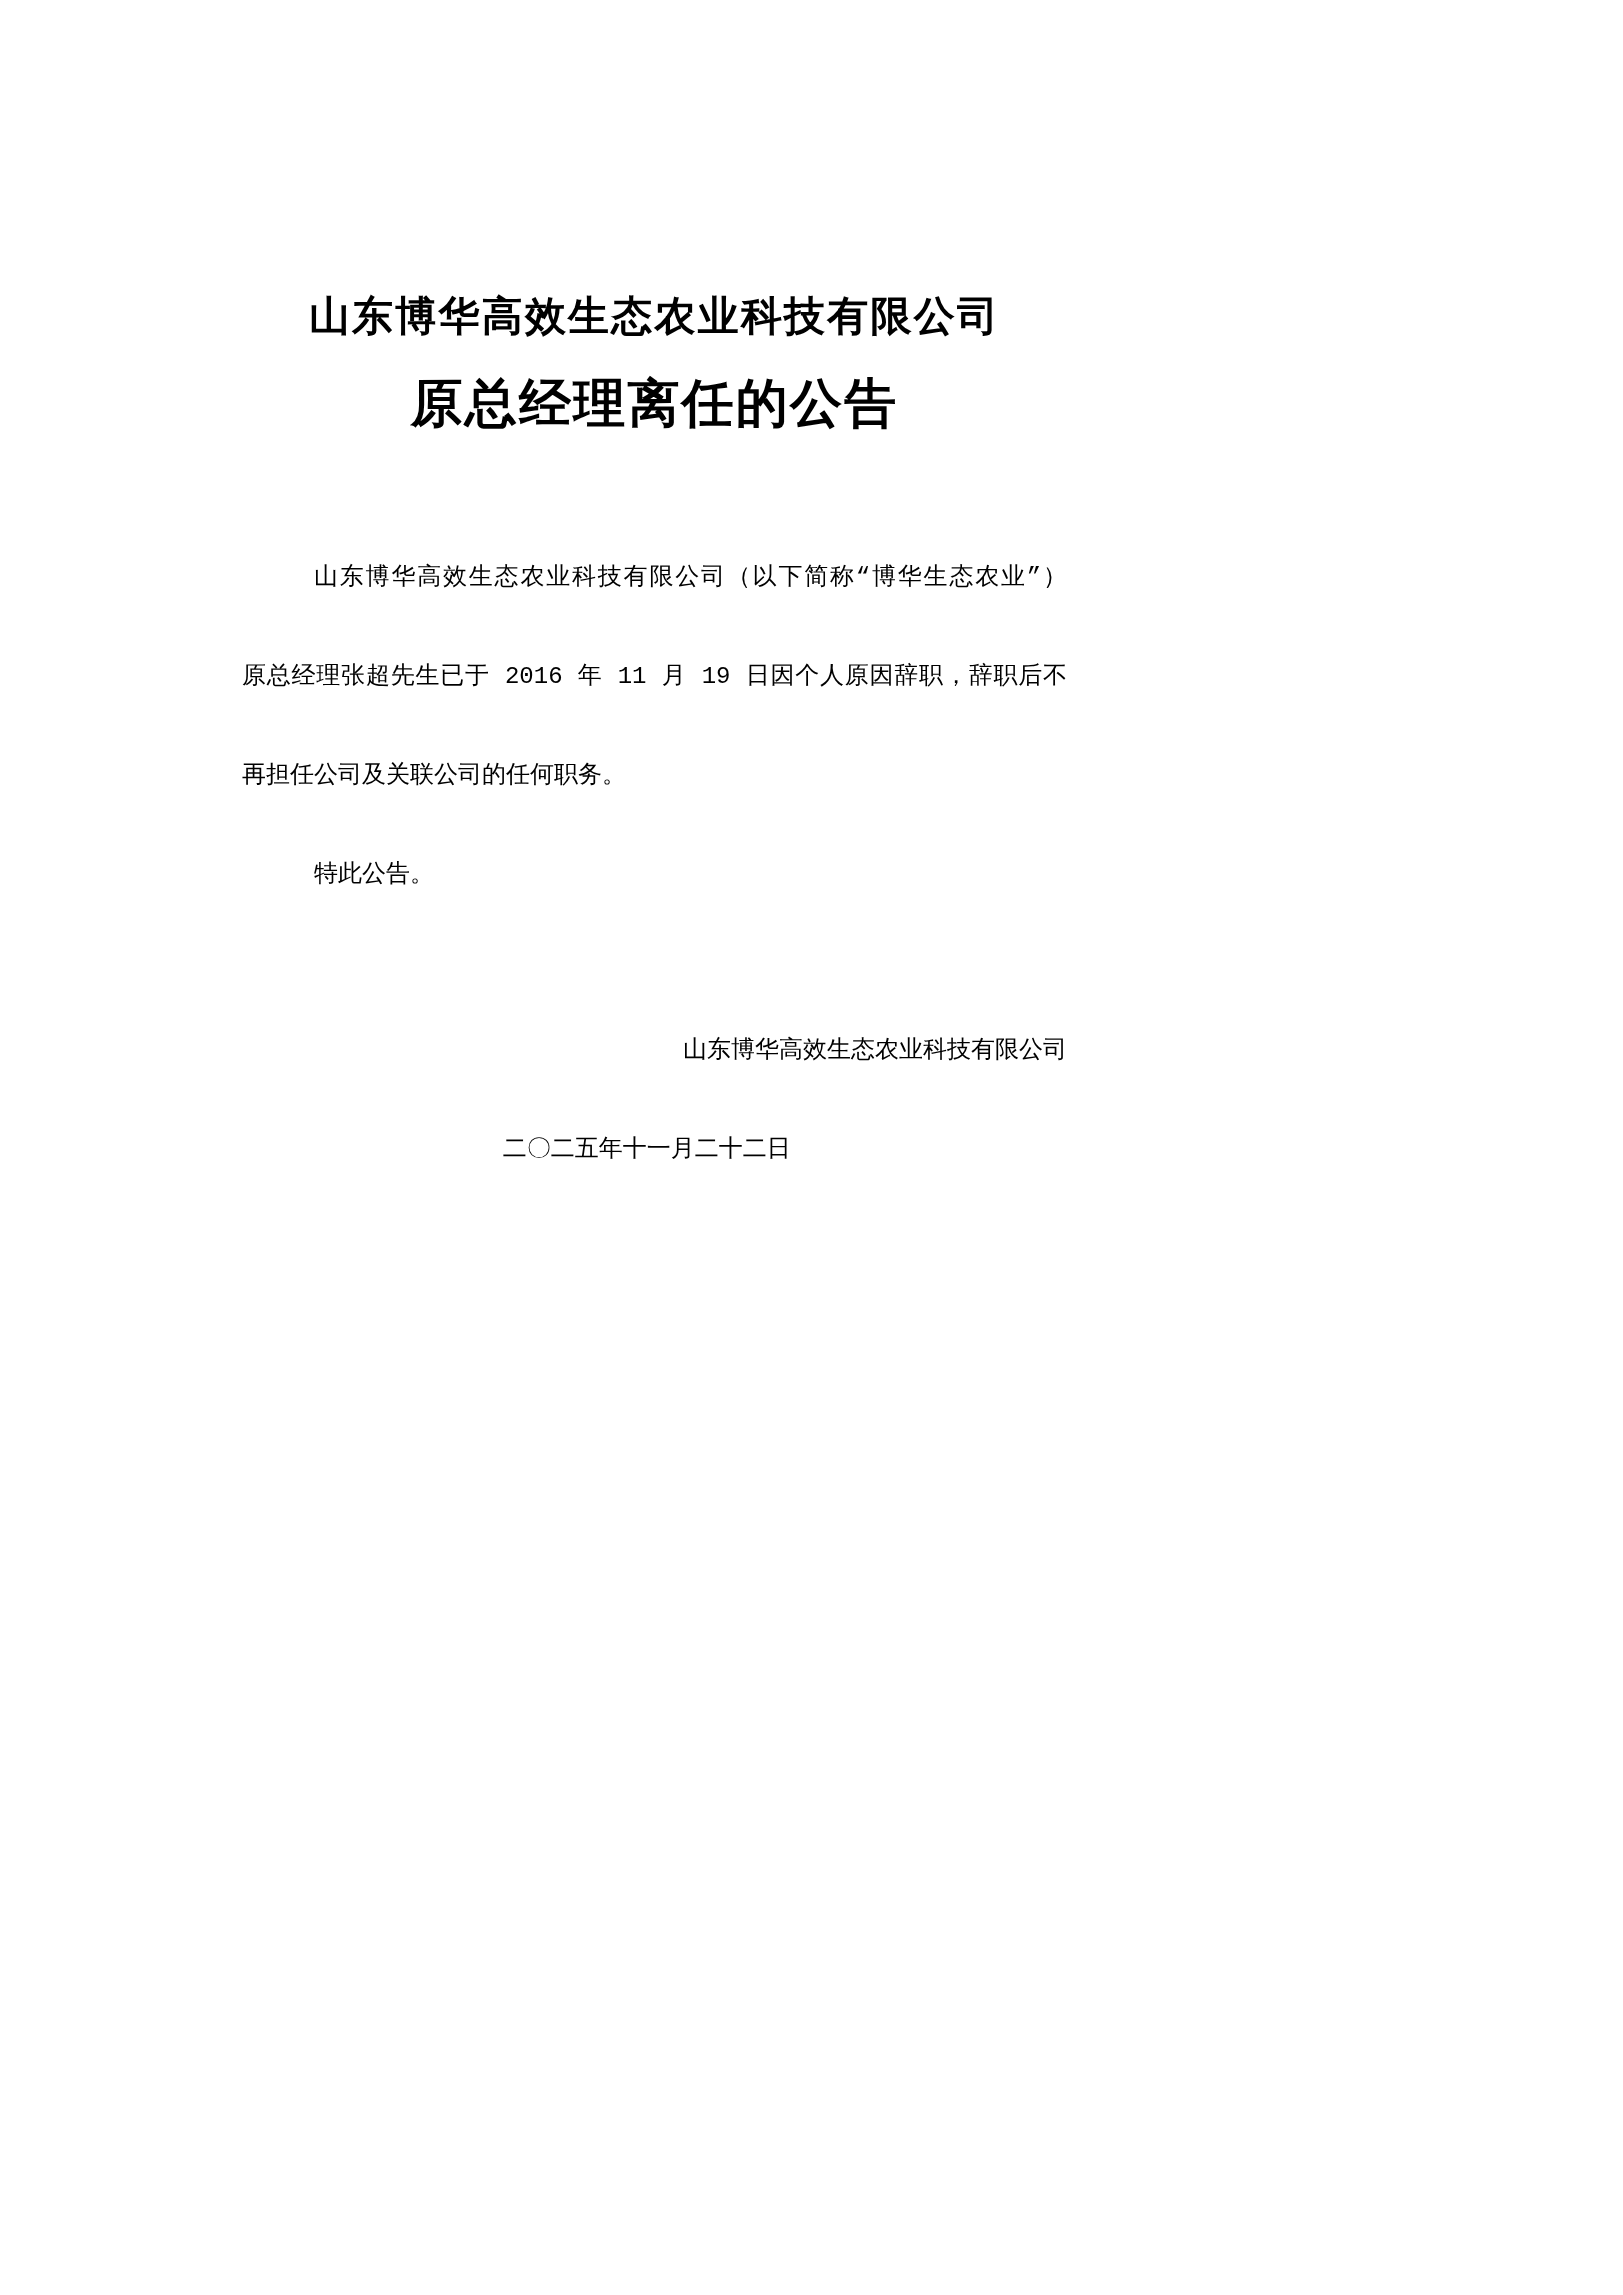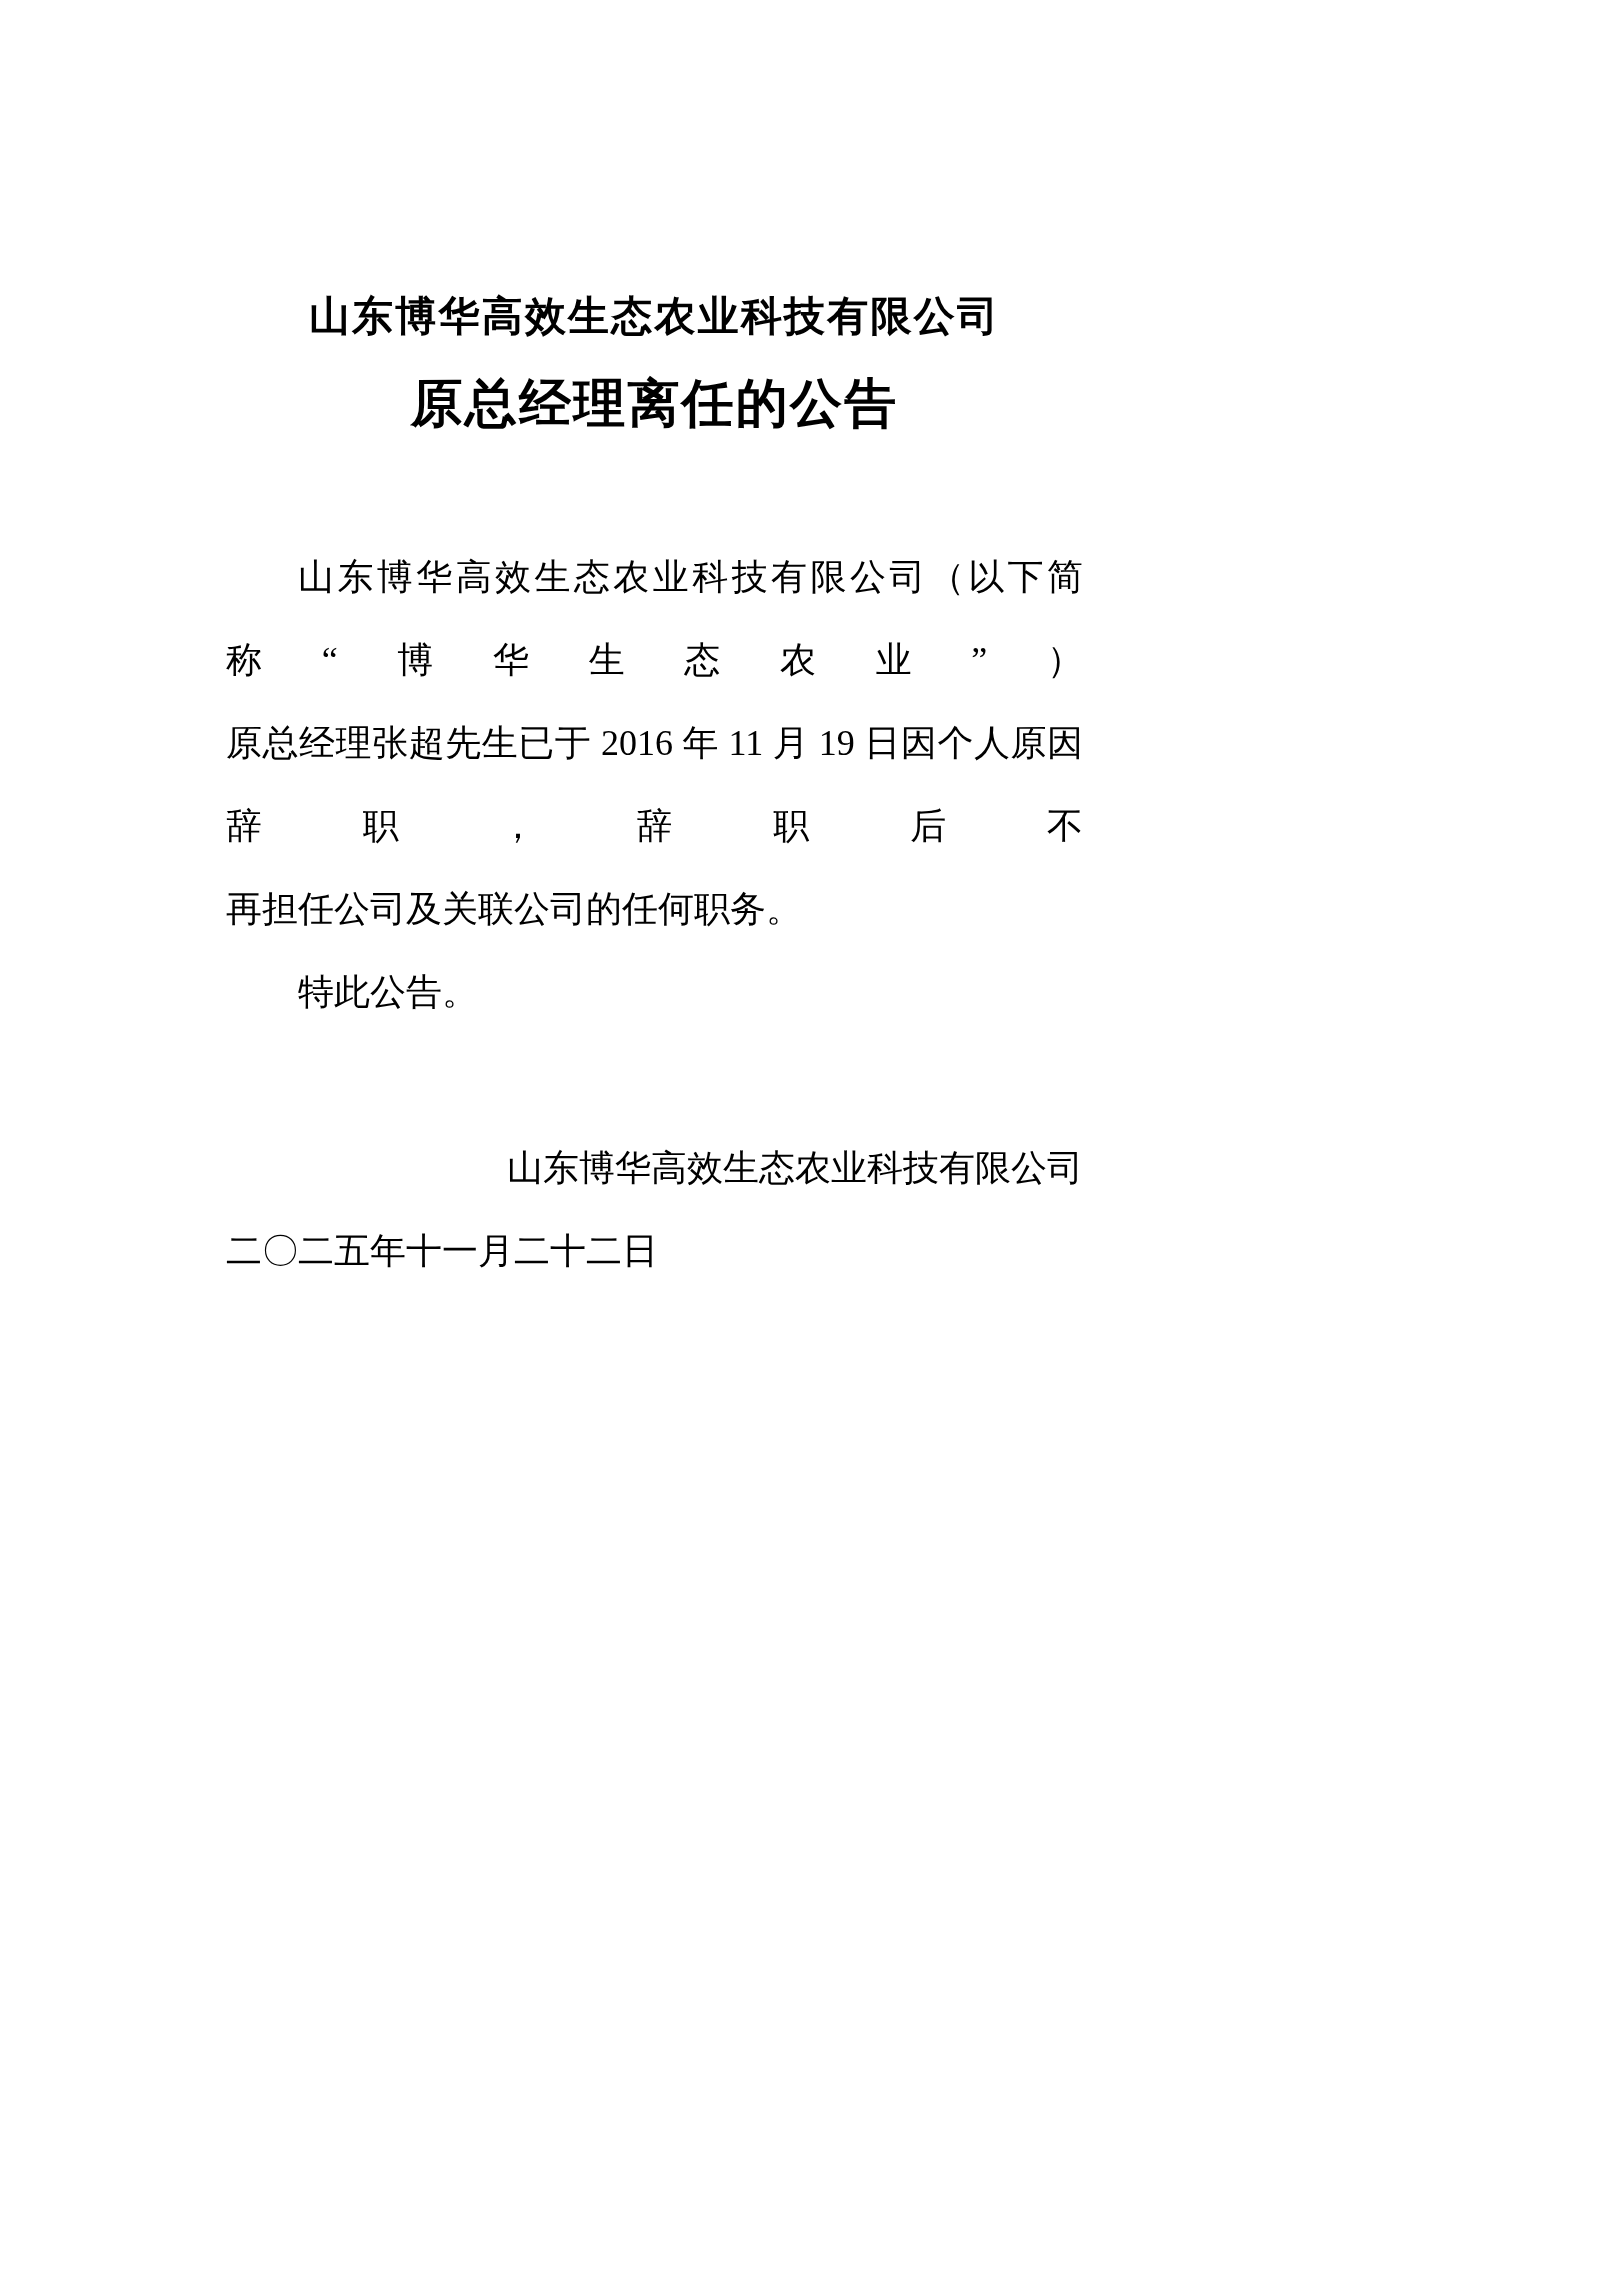--- a/index.html
+++ b/index.html
@@ -29,41 +29,42 @@
     line-height: 87px;
   }
   .title-subject {
     font-size: 52px;
     line-height: 87px;
   }
   .doc-body {
     margin-top: 89px;
   }
   .line {
-    margin: 0;
-    font-size: 36px;
+    margin: 16px;
+    font-size: 24px;
     line-height: 83px;
     text-align: left;
+    font-family: Liberation Mono, monospace;
   }
   .just {
     text-align: justify;
     text-align-last: justify;
   }
   .indent {
     text-indent: 72px;
   }
   .sig-block {
     margin-top: 93px;
     text-align: right;
   }
   .sig-name {
     text-align: right;
   }
   .sig-date {
-    text-align: left;
+    text-align: center;
     padding-right: 15.3px;
   }
 </style>
 </head>
 <body>
 
 <div class="page">
 
   <h1 class="title title-company">山东博华高效生态农业科技有限公司</h1>
 

